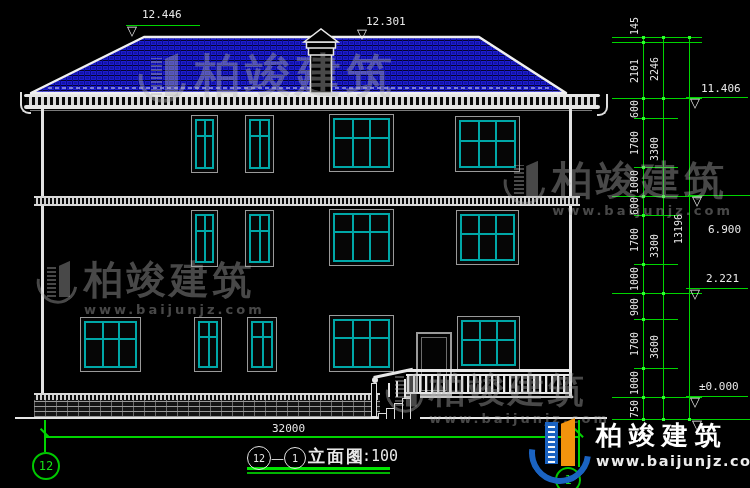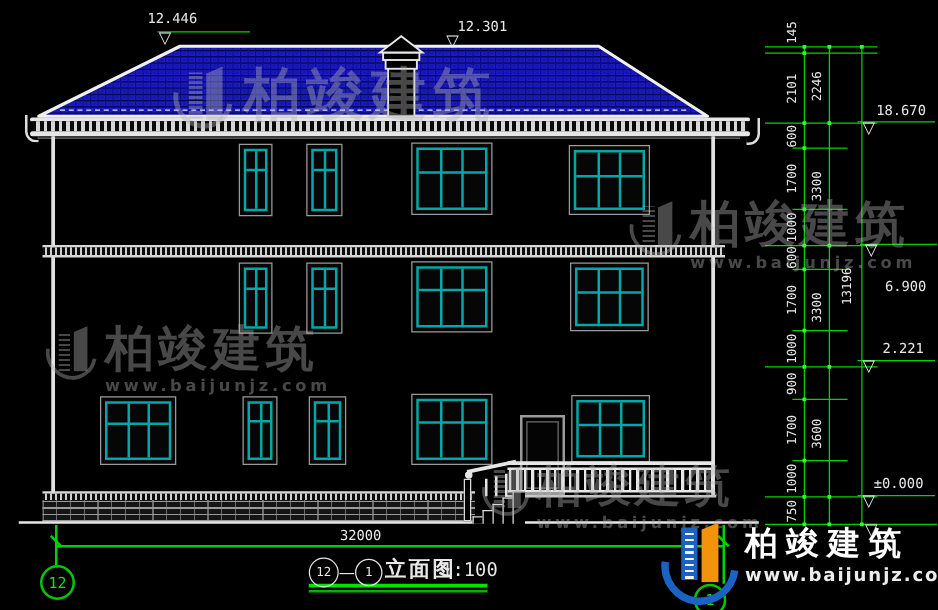--- a/index.html
+++ b/index.html
@@ -270,31 +270,31 @@
         <i class="b1"></i>
         <i class="b2"></i>
       </span>
     <div>
       <div class="wm-text">柏竣建筑</div>
       <div class="wm-url">www.baijunjz.com</div>
     </div>
   </div>
 
   <div>
-    <span class="dimtxt" style="left:118px;top:9px;">12.446</span>
+    <span class="dimtxt" style="left:142px;top:9px;">12.446</span>
     <div class="gline" style="left:126px;top:25px;width:74px;height:1px;"></div>
     <span class="tri" style="left:127px;top:24px;">▽</span>
   </div>
   <div>
     <span class="dimtxt" style="left:366px;top:16px;">12.301</span>
     <div class="gline" style="left:354px;top:38px;width:78px;height:1px;"></div>
     <span class="tri" style="left:357px;top:27px;">▽</span>
   </div>
   <div>
-    <span class="dimtxt" style="left:701px;top:83px;">18.670</span>
+    <span class="dimtxt" style="left:701px;top:83px;">11.406</span>
     <div class="gline" style="left:686px;top:97px;width:62px;height:1px;"></div>
     <span class="tri" style="left:690px;top:96px;">▽</span>
   </div>
   <div>
     <span class="dimtxt" style="left:708px;top:180px;margin-top:44px;">6.900</span>
     <div class="gline" style="left:688px;top:195px;width:62px;height:1px;"></div>
     <span class="tri" style="left:692px;top:194px;">▽</span>
   </div>
   <div>
     <span class="dimtxt" style="left:706px;top:273px;">2.221</span>

